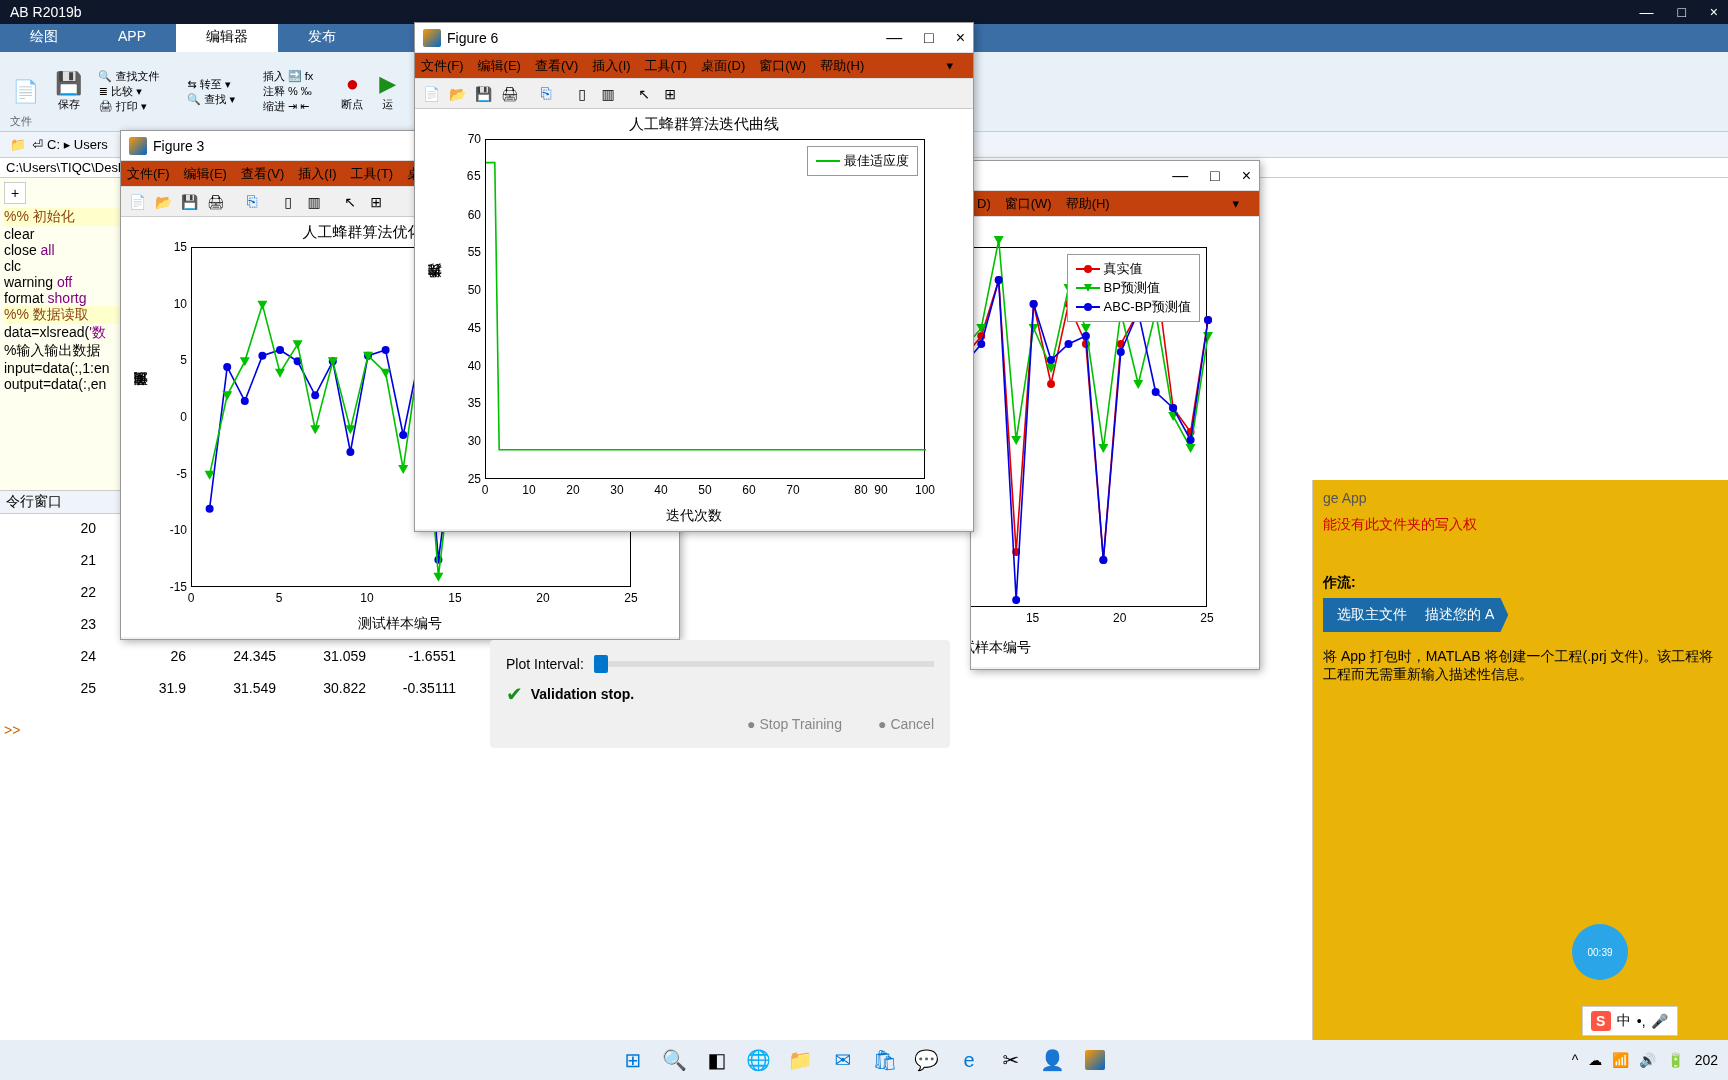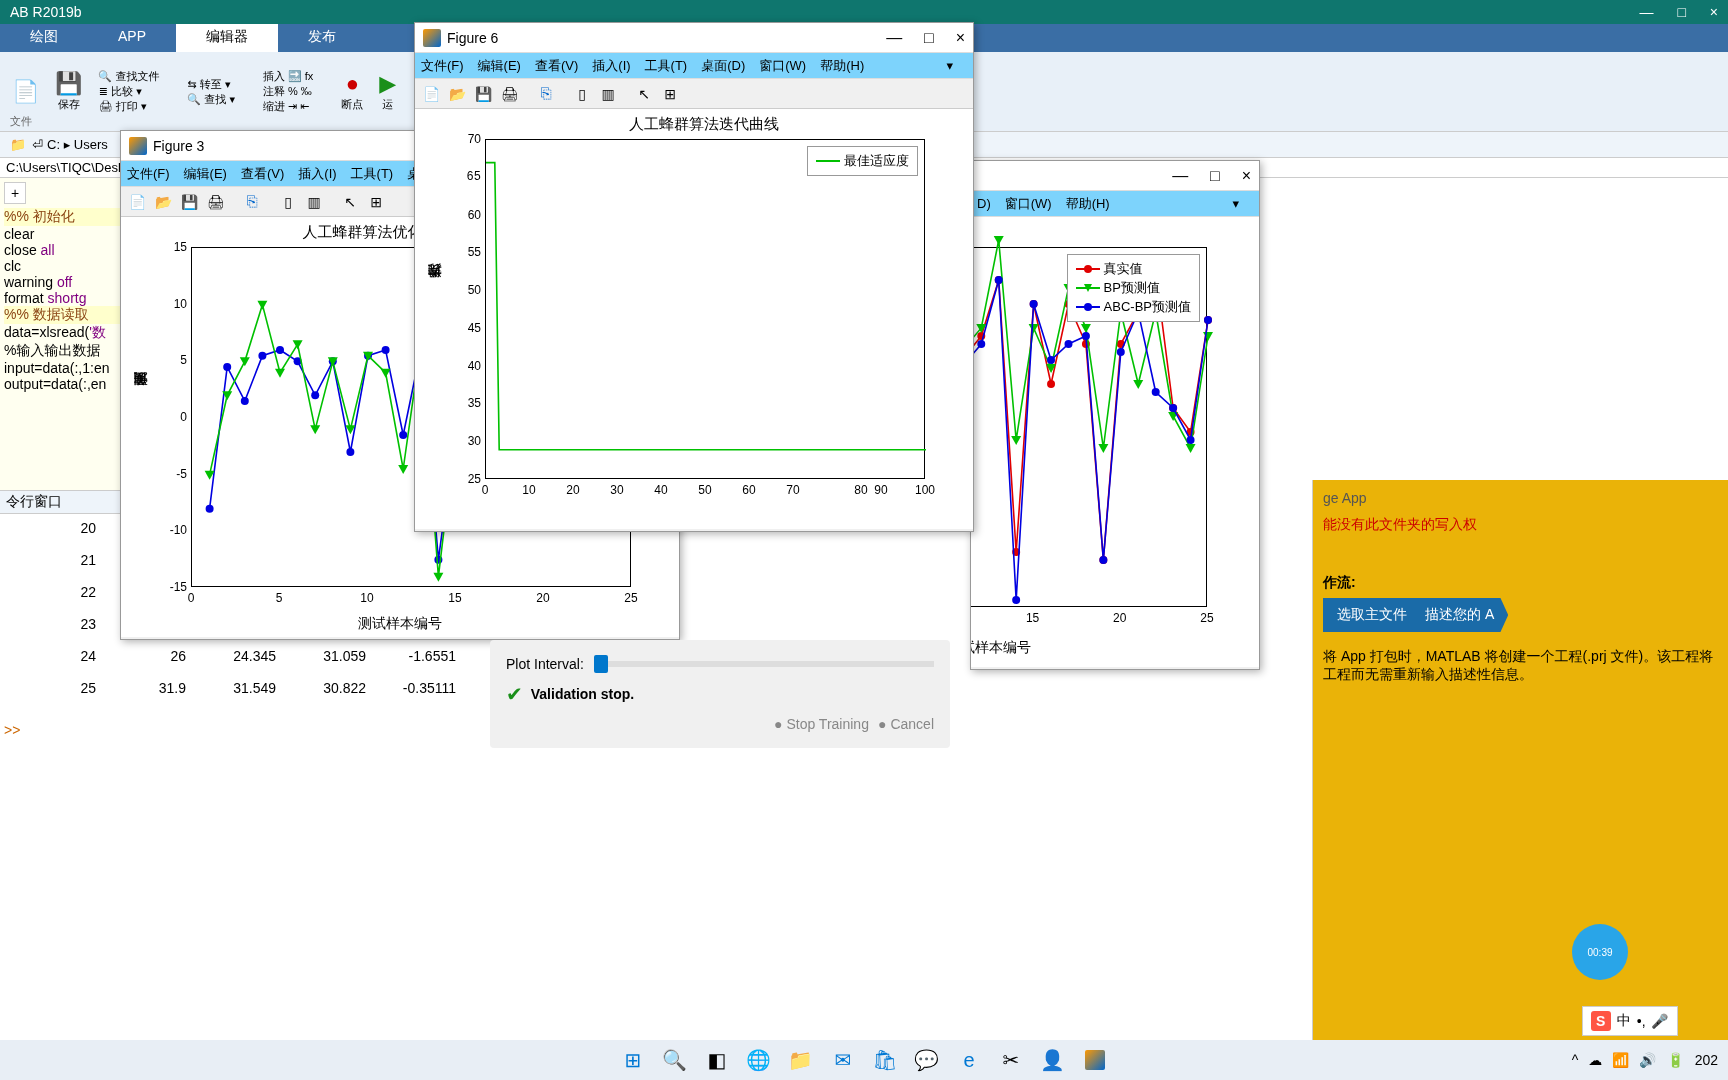--- a/index.html
+++ b/index.html
@@ -1,20 +1,20 @@
 <!DOCTYPE html>
 <html><head>
 <meta charset="utf-8">
 <style>
 * { margin: 0; padding: 0; box-sizing: border-box; font-family: "Microsoft YaHei", Arial, sans-serif; }
 body { background: #e8e8e8; width: 1728px; height: 1080px; overflow: hidden; position: relative; font-size: 14px; }
 
 
 .main-window { position: absolute; top: 0; left: 0; right: 0; bottom: 40px; background: #fff; }
-.titlebar { background: #0f766e; color: #fff; height: 24px; line-height: 24px; padding: 0 10px; display: flex; justify-content: space-between; }
+.titlebar { background: #0f172a; color: #fff; height: 24px; line-height: 24px; padding: 0 10px; display: flex; justify-content: space-between; }
 .titlebar-right span { margin-left: 20px; cursor: pointer; }
 
 .ribbon-tabs { background: #3a6ea5; height: 28px; display: flex; }
 .ribbon-tab { padding: 4px 30px; color: #fff; cursor: pointer; }
 .ribbon-tab.active { background: #fff; color: #000; }
 
 .ribbon-bar { background: #e8f0f8; height: 80px; border-bottom: 1px solid #ccc; display: flex; align-items: center; padding: 4px; position: relative; }
 .ribbon-bar .rgroup { display: flex; flex-direction: column; align-items: center; margin: 0 8px; font-size: 11px; }
 
 .addr-bar { background: #eef4fa; height: 26px; border-bottom: 1px solid #ccc; padding: 2px 10px; display: flex; align-items: center; font-size: 13px; }
@@ -29,21 +29,21 @@
 .cmd-title { background: #eef4fa; padding: 2px 6px; border-bottom: 1px solid #ccc; font-family: "Microsoft YaHei"; }
 .cmd-table { padding: 6px; }
 .cmd-table .row { display: flex; margin-bottom: 16px; }
 .cmd-table .cell { width: 90px; text-align: right; }
 
 
 .figure-window { position: absolute; background: #f0f0f0; border: 1px solid #999; box-shadow: 2px 2px 8px rgba(0,0,0,0.3); }
 .fig-titlebar { background: #fff; height: 30px; display: flex; align-items: center; justify-content: space-between; padding: 0 8px; border-bottom: 1px solid #ddd; }
 .fig-titlebar .ficon { width: 18px; height: 18px; background: linear-gradient(135deg, #f90, #06c); border-radius: 2px; margin-right: 6px; }
 .fig-titlebar .controls span { margin-left: 18px; cursor: pointer; font-size: 16px; }
-.fig-menubar { background: #7dd3fc; height: 26px; display: flex; align-items: center; padding: 0 6px; border-bottom: 1px solid #ddd; font-size: 13px; }
+.fig-menubar { background: #c2410c; height: 26px; display: flex; align-items: center; padding: 0 6px; border-bottom: 1px solid #ddd; font-size: 13px; }
 .fig-menubar span { margin-right: 14px; cursor: pointer; }
 .fig-toolbar { background: #f0f0f0; height: 30px; display: flex; align-items: center; padding: 0 6px; border-bottom: 1px solid #ccc; }
 .fig-toolbar .tb-icon { width: 22px; height: 22px; margin-right: 4px; border: 1px solid transparent; display: flex; align-items: center; justify-content: center; font-size: 14px; }
 
 .plot-area { background: #fff; position: relative; }
 .plot-title { text-align: center; font-size: 15px; padding: 6px 0; margin-left: 20px; }
 .axes-box { position: absolute; border: 1px solid #000; }
 .y-label { position: absolute; writing-mode: vertical-rl; transform: rotate(180deg); font-size: 14px; }
 .x-label { position: absolute; width: 100%; text-align: center; font-size: 14px; }
 .tick { position: absolute; font-size: 12px; }
@@ -53,21 +53,21 @@
 .legend .lswatch .marker { position: absolute; width: 8px; height: 8px; left: 8px; top: -3px; }
 
 svg.plot-svg { position: absolute; top: 0; left: 0; overflow: visible; }
 
 
 .train-dialog { position: absolute; left: 490px; top: 640px; width: 460px; background: #f0f0f0; padding: 16px; border-radius: 4px; }
 .train-dialog .row { display: flex; align-items: center; margin-bottom: 10px; }
 .train-dialog .slider { flex: 1; height: 6px; background: #ddd; margin-left: 10px; position: relative; }
 .train-dialog .slider .thumb { position: absolute; width: 14px; height: 18px; background: #07c; top: -6px; left: 0; border-radius: 2px; }
 .train-dialog .check { color: #1a8f1a; font-size: 20px; margin-right: 8px; }
-.train-dialog .buttons { display: flex; justify-content: flex-end; gap: 9px; margin-top: 10px; }
+.train-dialog .buttons { display: flex; justify-content: flex-end; gap: 36px; margin-top: 10px; }
 .train-dialog .btn { color: #888; cursor: pointer; }
 .train-dialog .btn::before { content: "●"; margin-right: 4px; }
 
 
 .right-panel { position: absolute; right: 0; top: 480px; width: 416px; bottom: 0; background: #eab308; border-left: 1px solid #ccc; padding: 10px; font-size: 14px; }
 .right-panel .step { background: #1a6ba8; color: #fff; padding: 8px 14px; margin: 6px 0; clip-path: polygon(0 0, 92% 0, 100% 50%, 92% 100%, 0 100%); display: inline-block; }
 .right-panel .red { color: #c00; }
 
 .timer-badge { position: absolute; right: 100px; bottom: 100px; width: 56px; height: 56px; border-radius: 50%; background: #29a5e8; color: #fff; display: flex; align-items: center; justify-content: center; font-size: 10px; }
 
@@ -477,20 +477,21 @@
         <div class="tick" style="left: 146px; top: 374px; width: 24px; text-align: center;">20</div>
         <div class="tick" style="left: 190px; top: 374px; width: 24px; text-align: center;">30</div>
         <div class="tick" style="left: 234px; top: 374px; width: 24px; text-align: center;">40</div>
         <div class="tick" style="left: 278px; top: 374px; width: 24px; text-align: center;">50</div>
         <div class="tick" style="left: 322px; top: 374px; width: 24px; text-align: center;">60</div>
         <div class="tick" style="left: 366px; top: 374px; width: 24px; text-align: center;">70</div>
         <div class="tick" style="left: 434px; top: 374px; width: 24px; text-align: center;">80</div>
         <div class="tick" style="left: 454px; top: 374px; width: 24px; text-align: center;">90</div>
         <div class="tick" style="left: 498px; top: 374px; width: 24px; text-align: center;">100</div>
       </div>
+    <div class="x-label" style="bottom:4px">迭代次数</div>
   </div>
 </div>
 
 <div class="train-dialog">
   <div class="row">
     <span>Plot Interval:</span>
     <div class="slider">
         <div class="thumb"></div>
       </div>
   </div>

